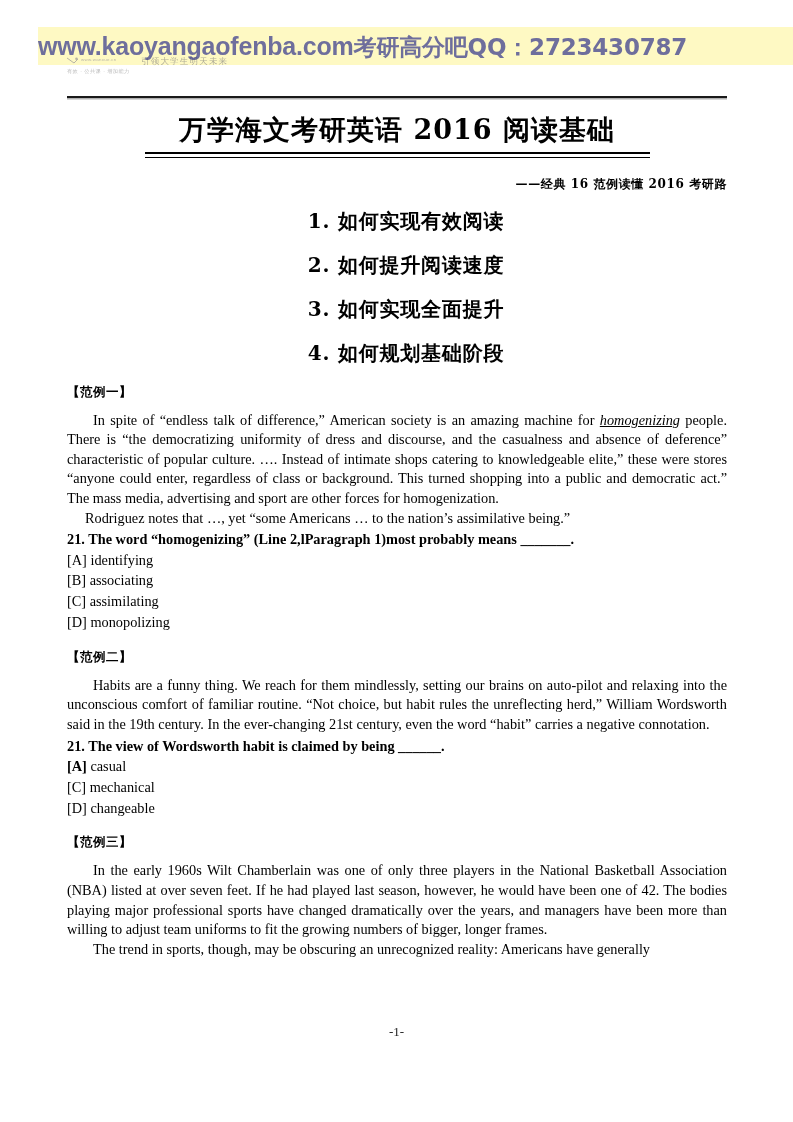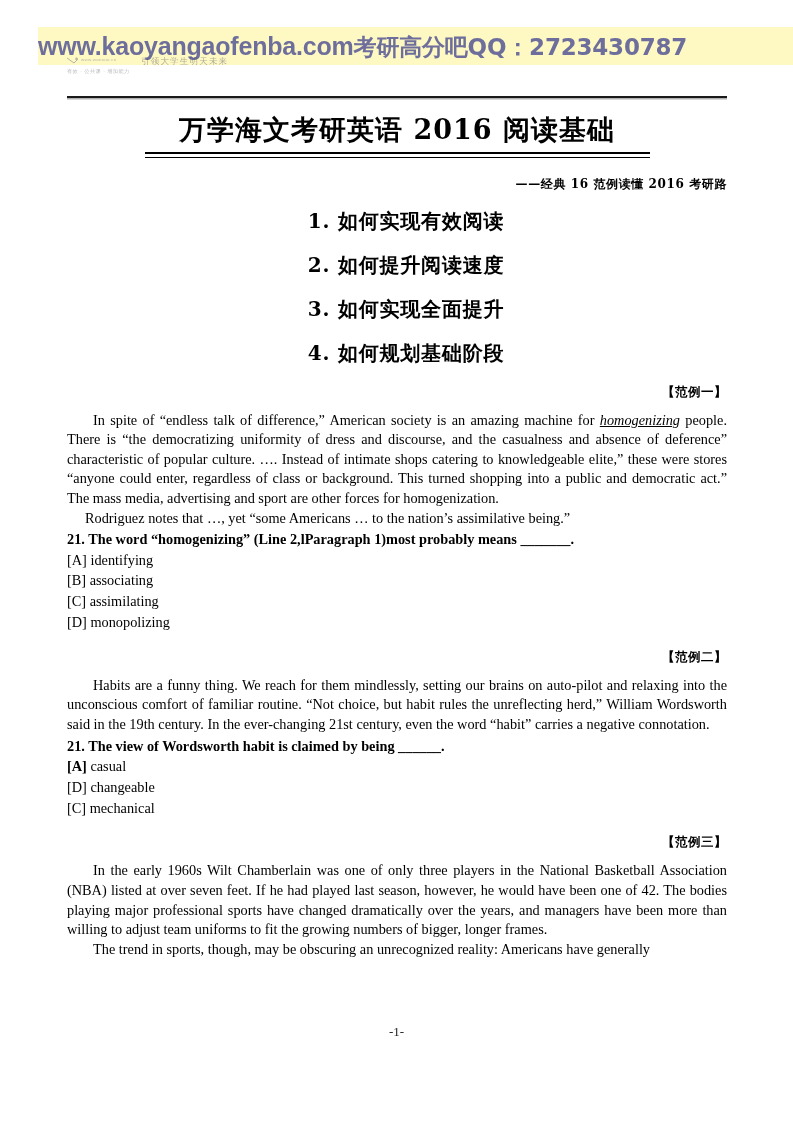--- a/index.html
+++ b/index.html
@@ -147,21 +147,21 @@
   .toc-item {
     font-family: "DejaVu Serif", "Liberation Serif", serif;
     font-weight: bold;
     font-size: 20px;
     letter-spacing: 0.8px;
     margin: 0 0 17px 0;
     padding-left: 18px;
   }
 
   .example-heading {
-    text-align: right;
+    text-align: left;
     font-family: "DejaVu Sans", "Liberation Sans", sans-serif;
     font-weight: bold;
     font-size: 12.5px;
     letter-spacing: 0.5px;
     margin: 16px 0 10px 0;
   }
 
   .passage {
     font-family: "Liberation Serif", "DejaVu Serif", serif;
     font-size: 14.3px;
@@ -251,22 +251,22 @@
     <li class="option"><span>[B]</span><span> associating</span></li>
     <li class="option"><span>[C]</span><span> assimilating</span></li>
     <li class="option"><span>[D]</span><span> monopolizing</span></li>
   </ul>
 
   <div class="example-heading">【范例二】</div>
   <p class="passage">Habits are a funny thing. We reach for them mindlessly, setting our brains on auto-pilot and relaxing into the unconscious comfort of familiar routine. “Not choice, but habit rules the unreflecting herd,” William Wordsworth said in the 19th century. In the ever-changing 21st century, even the word “habit” carries a negative connotation.</p>
   <div class="question">21. The view of Wordsworth habit is claimed by being ______.</div>
   <ul class="options">
     <li class="option"><span class="bracket-bold">[A]</span><span> casual</span></li>
+    <li class="option"><span>[C]</span><span> mechanical</span></li>
     <li class="option"><span>[D]</span><span> changeable</span></li>
-    <li class="option"><span>[C]</span><span> mechanical</span></li>
   </ul>
 
   <div class="example-heading">【范例三】</div>
   <p class="passage">In the early 1960s Wilt Chamberlain was one of only three players in the National Basketball Association (NBA) listed at over seven feet. If he had played last season, however, he would have been one of 42. The bodies playing major professional sports have changed dramatically over the years, and managers have been more than willing to adjust team uniforms to fit the growing numbers of bigger, longer frames.</p>
   <p class="passage">The trend in sports, though, may be obscuring an unrecognized reality: Americans have generally</p>
 
 </div>
 
 <div class="page-number">-1-</div>
 

